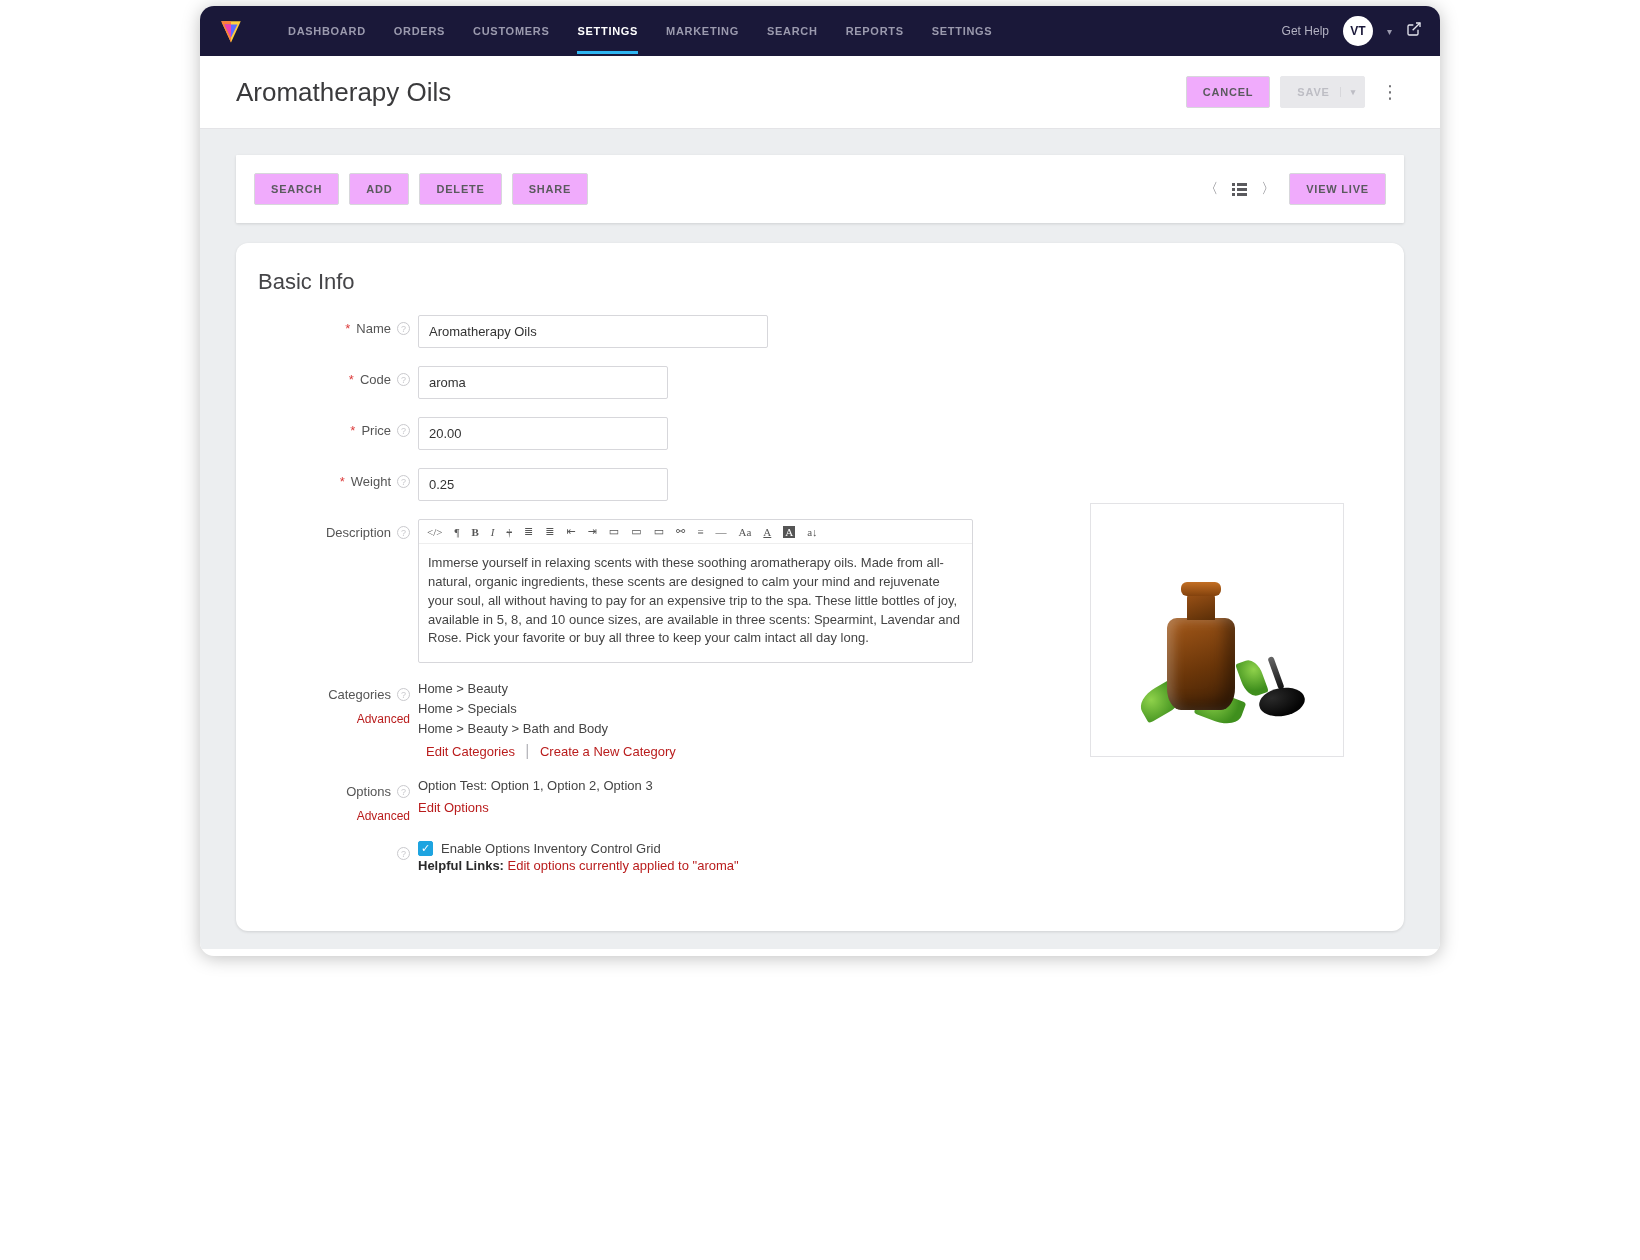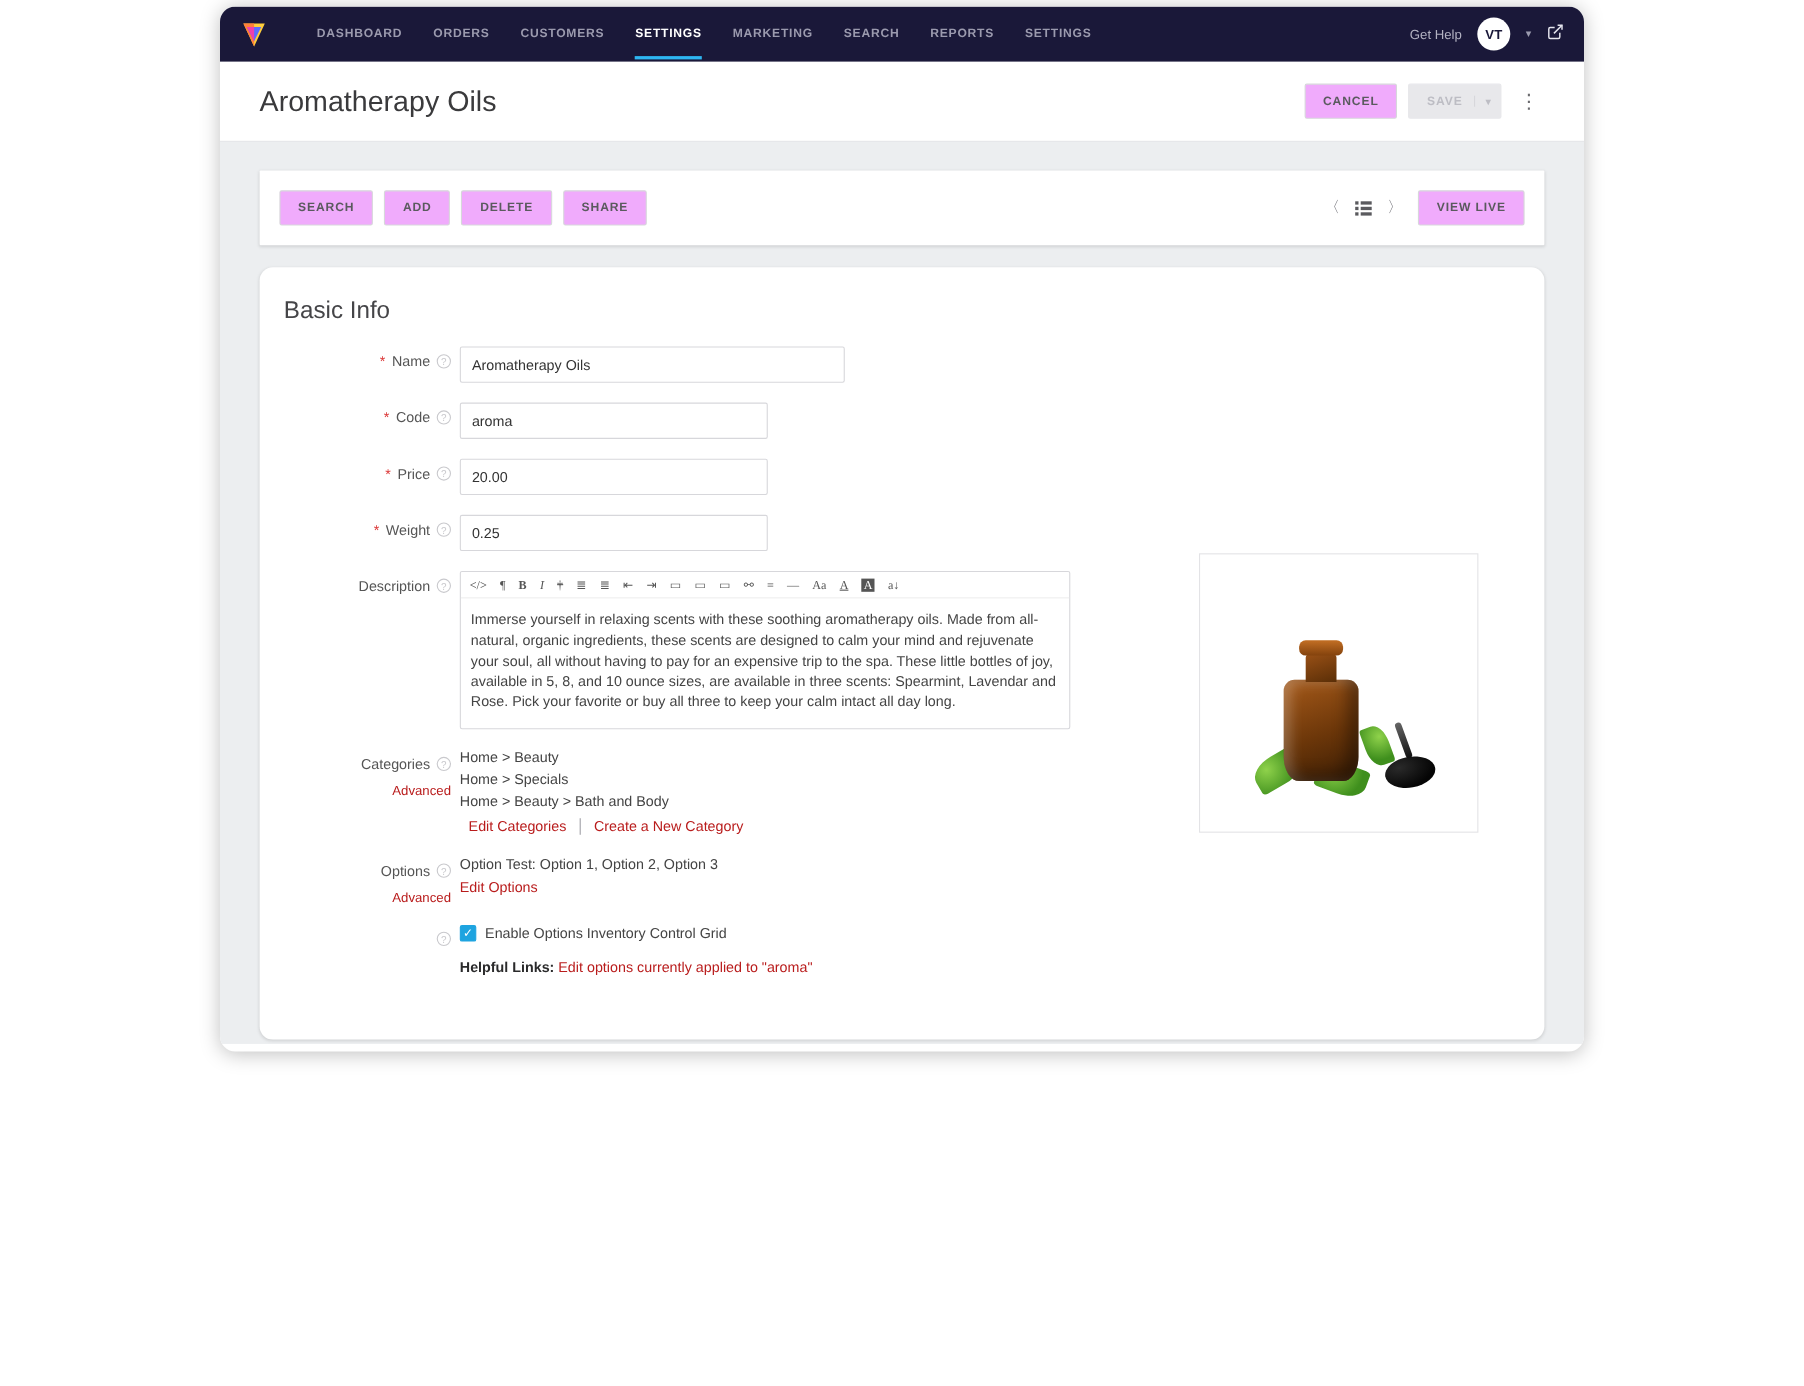--- a/index.html
+++ b/index.html
@@ -111,21 +111,21 @@
     width: 13px; height: 13px; border: 1px solid #c9c9cd; border-radius: 50%;
     display: inline-flex; align-items: center; justify-content: center;
     color: #c9c9cd; font-size: 9px;
   }
   .form-input-col { flex: 1; max-width: 630px; }
   .form-input {
     border: 1px solid #d7d7db; padding: 8px 10px;
     font-size: 13px; color: #333; width: 350px; border-radius: 2px;
     font-family: inherit;
   }
-  .form-input.short { width: 280px; }
+  .form-input.short { width: 250px; }
 
   .rte {
     border: 1px solid #d7d7db; width: 555px; border-radius: 2px;
   }
   .rte-toolbar {
     display: flex; align-items: center; gap: 12px;
     padding: 5px 8px; border-bottom: 1px solid #eee;
     color: #555; font-size: 11px;
     font-family: Georgia, serif;
   }
@@ -145,21 +145,21 @@
   .cat-actions { margin-top: 6px; padding-left: 8px; }
   .sep { color: #b7b7bc; margin: 0 6px; }
 
   .chk-row { display: flex; align-items: center; gap: 8px; font-size: 13px; color: #444; }
   .chk {
     width: 15px; height: 15px; border: 1px solid #1ea4e0; border-radius: 2px;
     background: #1ea4e0; color: #fff; font-size: 11px;
     display: inline-flex; align-items: center; justify-content: center;
     cursor: pointer;
   }
-  .helpful { font-size: 13px; margin-top: 16px; }
+  .helpful { font-size: 13px; margin-top: 2px; }
 
   .product-image-box {
     position: absolute; right: 60px; top: 260px;
     width: 254px; height: 254px;
     border: 1px solid #e3e3e6; background: #fff;
     display: flex; align-items: center; justify-content: center;
   }
   .bottle { position: relative; width: 160px; height: 180px; }
   
   .bottle .body {

